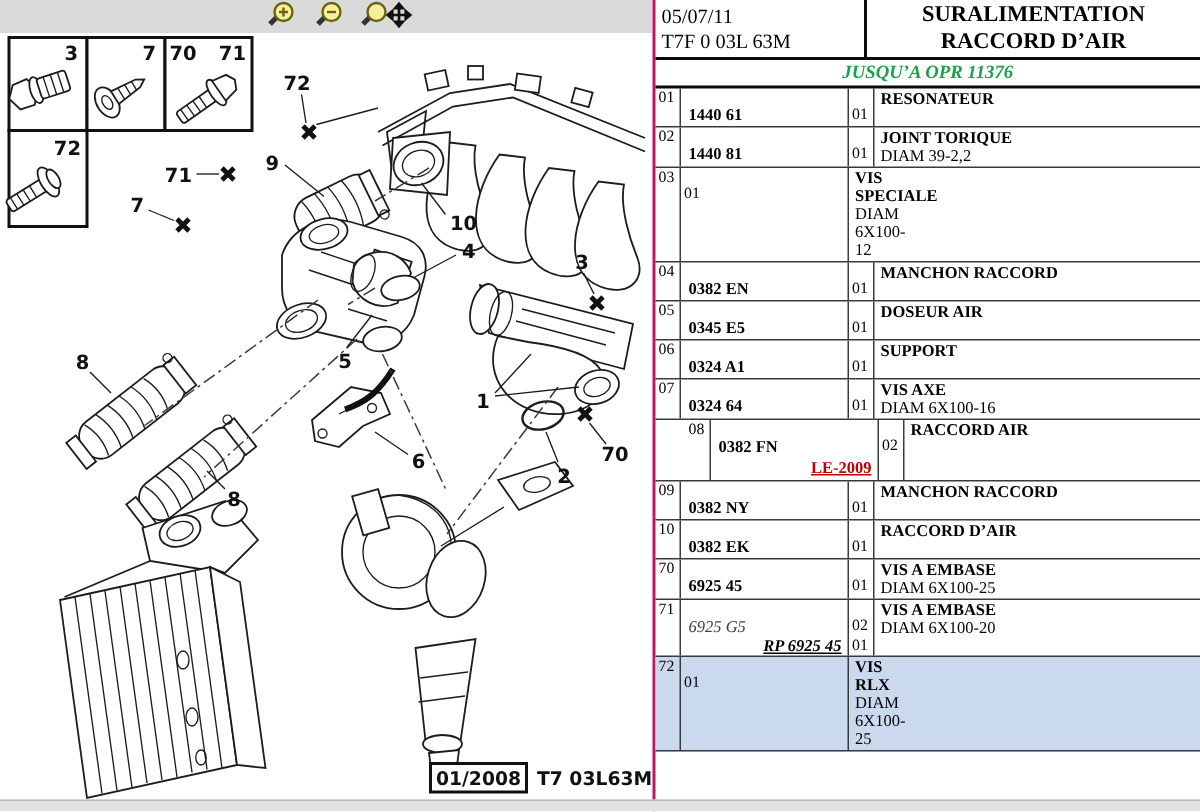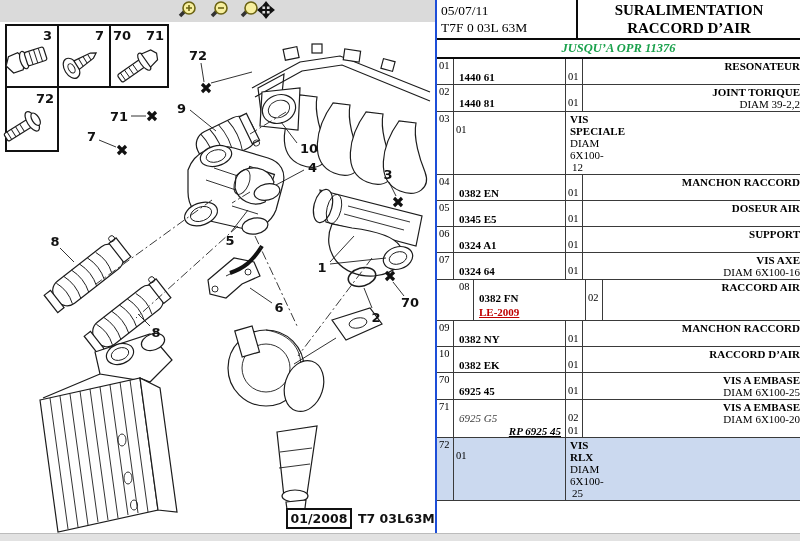--- a/index.html
+++ b/index.html
@@ -7,42 +7,42 @@
             font-family:"Liberation Serif", serif; overflow:hidden; }
 
   
   .left-panel { position:absolute; left:0; top:0; width:435px; height:541px; background:#fff; }
   .toolbar { position:absolute; left:0; top:0; width:435px; height:22px; background:#dadada; }
   .toolbar svg { position:absolute; left:170px; top:0; }
   .diagram-svg { position:absolute; left:0; top:0; }
 
   
   .right-panel { position:absolute; left:435px; top:0; width:365px; height:541px;
-                 background:#fff; border-left:2px solid #1d4ed8; box-sizing:border-box; }
+                 background:#fff; border-left:2px solid #be185d; box-sizing:border-box; }
   .tbl-header { display:grid; grid-template-columns:141px 1fr; border-bottom:2px solid #0a0a0a; height:38px; }
   .hdr-left { border-right:2px solid #0a0a0a; padding:2px 0 0 4px; font-size:13.5px; line-height:17px; }
   .hdr-title { text-align:center; font-weight:bold; font-size:15px; line-height:18px; padding-top:1px; }
   .b { font-weight:normal; }
   .validity-row { height:19px; border-bottom:2px solid #0a0a0a; text-align:center;
                   font-size:12.5px; font-weight:bold; font-style:italic; color:#1aa14c; padding-top:1px; box-sizing:border-box;}
 
   .t-row { display:grid; grid-template-columns:17px 112px 17px 1fr; border-bottom:1px solid #3a3a3a;
            min-height:25px; font-size:11px; line-height:12px; }
   .t-row.h40 { min-height:40px;padding-left:20px; }
   .t-row.h36 { min-height:36px; }
   .t-row.h21 { min-height:21px; }
   .t-row.hilite { background:#cbd9ef; }
   .cell { box-sizing:border-box; }
   .c1 { border-right:1px solid #3a3a3a; font-size:10.5px; padding:1px 0 0 2px; }
   .c2 { border-right:1px solid #3a3a3a; padding:0 2px 0 5px; }
   .c3 { border-right:1px solid #3a3a3a; font-size:10.5px; padding:0 0 0 2px; }
-  .c4 { padding:1px 0 1px 4px;text-align:right; }
+  .c4 { padding:1px 0 1px 4px; }
   .ref-main { font-weight:bold; padding-top:12px; }
   .ref-main.ref-italic { font-weight:normal; font-style:italic; color:#3c3c3c; }
-  .ref-note { text-align:left; color:#c00000; font-weight:bold; text-decoration:underline; padding:2px 2px 0 0; }
+  .ref-note { text-align:right; color:#c00000; font-weight:bold; text-decoration:underline; padding:2px 2px 0 0; }
   .ref-sub  { text-align:right; font-weight:bold; font-style:italic; padding:1px 2px 0 0;text-decoration:underline; }
   .qty-main { padding-top:12px; }
   .qty-sub  { padding-top:1px; }
   .desc-name { font-weight:bold; }
   .desc-detail { }
 
   
   .bottom-bar { position:absolute; left:0; top:533px; width:800px; height:8px;
                 background:#e2e2e2; border-top:1px solid #bcbcbc; box-sizing:border-box; }
 

